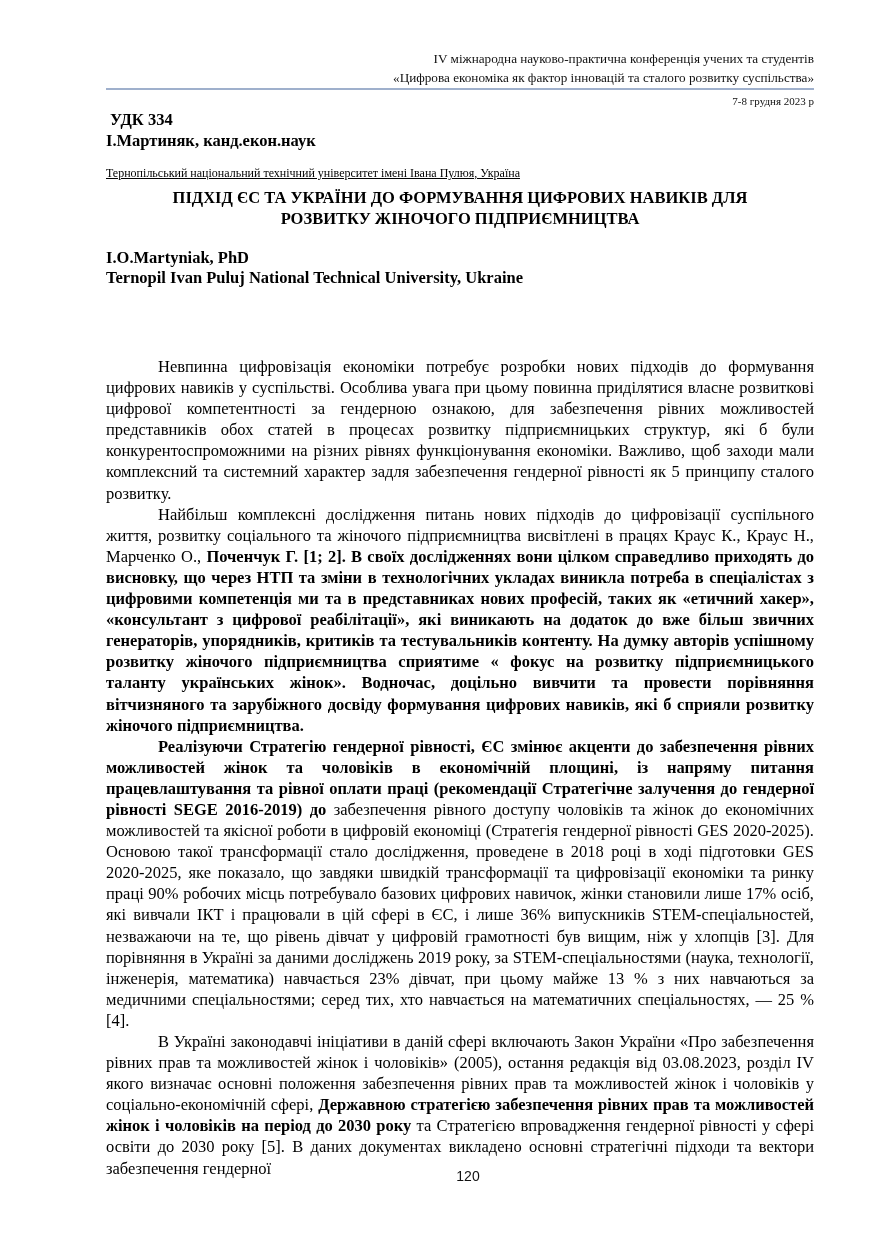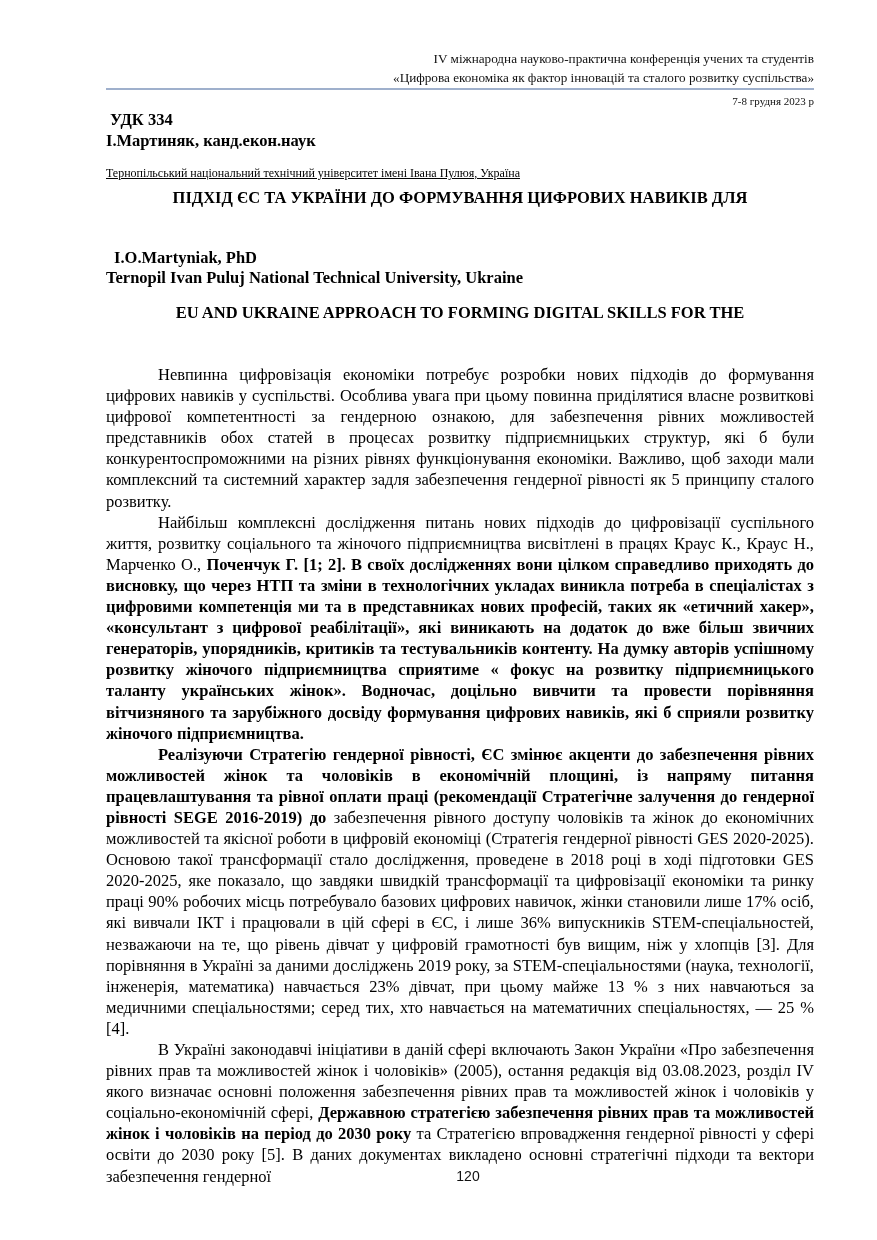--- a/index.html
+++ b/index.html
@@ -9,24 +9,24 @@
   .hdr { position: absolute; left: 0; width: 708px; text-align: right; font-size: 13.2px; line-height: 18px; color: #111; margin-top: 6px; }
   .hdr1 { top: 44px; }
   .hdr2 { top: 63px; }
   .rule { position: absolute; left: 0; top: 88px; width: 708px; height: 2px; background: #9fb0cc; }
   .hdr-date { position: absolute; top: 92px; right: 0; font-size: 11px; line-height: 18px; color: #111; }
   .udk { position: absolute; top: 110px; left: 4px; font-size: 16.5px; font-weight: bold; line-height: 20px; }
   .author-ua { position: absolute; top: 131px; left: 0; font-size: 16.5px; font-weight: bold; line-height: 20px; text-align: center; }
   .aff-ua { position: absolute; top: 163px; left: 0; font-size: 12px; line-height: 20px; text-decoration: underline; }
   .title { position: absolute; left: 0; width: 708px; text-align: center; font-weight: bold; font-size: 16.5px; line-height: 21px; }
   .title-ua { top: 187px; }
-  .author-en { position: absolute; top: 248px; left: 0; font-size: 16.5px; font-weight: bold; line-height: 20px; margin-left: 8px; }
+  .author-en { position: absolute; top: 248px; left: 0; font-size: 16.5px; font-weight: bold; line-height: 20px; }
   .aff-en { position: absolute; top: 268px; left: 0; font-size: 16.5px; line-height: 20px; font-weight: bold; }
   .title-en { top: 302px; }
-  .body { position: absolute; left: 0; top: 364px; width: 708px; font-size: 16.5px; line-height: 21.1px; text-align: justify; }
+  .body { position: absolute; left: 0; top: 356px; width: 708px; font-size: 16.5px; line-height: 21.1px; text-align: justify; }
   .body p { margin: 0; text-indent: 52px; }
   .b { font-weight: bold; }
   .pagenum { position: absolute; top: 1168px; left: 8px; width: 708px; text-align: center;
              font-family: "Liberation Sans", "DejaVu Sans", sans-serif; font-size: 14px; color: #111; }
   .tline { display: block; }
 </style>
 </head>
 <body>
 
 <div class="page">
@@ -34,27 +34,27 @@
   <div class="hdr hdr2">«Цифрова економіка як фактор інновацій та сталого розвитку суспільства»</div>
   <div class="rule"></div>
   <div class="hdr-date">7-8 грудня 2023 р</div>
 
   <div class="udk">УДК 334</div>
   <div class="author-ua">І.Мартиняк, канд.екон.наук</div>
   <div class="aff-ua">Тернопільський національний технічний  університет імені Івана Пулюя, Україна</div>
 
   <div class="title title-ua">
     <span class="tline">ПІДХІД ЄС ТА УКРАЇНИ ДО ФОРМУВАННЯ ЦИФРОВИХ НАВИКІВ ДЛЯ</span>
+    <span class="tline">РОЗВИТКУ ЖІНОЧОГО ПІДПРИЄМНИЦТВА</span>
   </div>
 
   <div class="author-en">I.O.Martyniak, PhD</div>
   <div class="aff-en">Ternopil Ivan Puluj National Technical University, Ukraine</div>
 
   <div class="title title-en">
-    <span class="tline">EU AND UKRAINE APPROACH TO FORMING DIGITAL SKILLS FOR THE</span>
   </div>
 
   <div class="body">
     <p><span>Невпинна цифровізація економіки потребує розробки нових підходів до формування цифрових навиків у суспільстві. Особлива увага при цьому повинна приділятися власне розвиткові цифрової компетентності за гендерною ознакою, для забезпечення рівних можливостей представників обох статей в процесах розвитку підприємницьких структур, які б були конкурентоспроможними на різних рівнях функціонування економіки. Важливо, щоб заходи мали комплексний та системний характер задля забезпечення гендерної рівності як 5 принципу сталого розвитку.</span></p>
     <p><span>Найбільш комплексні дослідження питань нових підходів до цифровізації суспільного життя, розвитку соціального та жіночого підприємництва висвітлені в працях Краус К., Краус Н., Марченко О., </span><span class="b">Поченчук Г. [1; 2]. В своїх дослідженнях вони цілком справедливо приходять до висновку, що через НТП та зміни в технологічних укладах виникла потреба в спеціалістах з цифровими компетенція ми та в представниках нових професій, таких як «етичний хакер», «консультант з цифрової реабілітації», які виникають на додаток до вже більш звичних генераторів, упорядників, критиків та тестувальників контенту. На думку авторів успішному розвитку жіночого підприємництва сприятиме « фокус на розвитку підприємницького таланту українських жінок». Водночас, доцільно вивчити та провести порівняння вітчизняного та зарубіжного досвіду формування цифрових навиків, які б сприяли розвитку жіночого підприємництва.</span></p>
     <p><span class="b">Реалізуючи Стратегію гендерної рівності, ЄС змінює акценти до забезпечення рівних можливостей жінок та чоловіків в економічній площині, із напряму питання працевлаштування та рівної оплати праці (рекомендації Стратегічне залучення до гендерної рівності SEGE 2016-2019) до</span><span> забезпечення рівного доступу чоловіків та жінок до економічних можливостей та якісної роботи в цифровій економіці (Стратегія гендерної рівності GES 2020-2025). Основою такої трансформації стало дослідження, проведене в 2018 році в ході підготовки GES 2020-2025, яке показало, що завдяки швидкій трансформації та цифровізації економіки та ринку праці 90% робочих місць потребувало базових цифрових навичок, жінки становили лише 17% осіб, які вивчали ІКТ і працювали в цій сфері в ЄС, і лише 36% випускників STEM-спеціальностей, незважаючи на те, що рівень дівчат у цифровій грамотності був вищим, ніж у хлопців [3]. Для порівняння в Україні за даними досліджень 2019 року, за STEM-спеціальностями (наука, технології, інженерія, математика) навчається 23% дівчат, при цьому майже 13 % з них навчаються за медичними спеціальностями; серед тих, хто навчається на математичних спеціальностях, — 25 % [4].</span></p>
     <p><span>В Україні законодавчі ініціативи в даній сфері включають Закон України «Про забезпечення рівних прав та можливостей жінок і чоловіків» (2005), остання редакція від 03.08.2023, розділ IV якого визначає основні положення забезпечення рівних прав та можливостей жінок і чоловіків у соціально-економічній сфері, </span><span class="b">Державною стратегією забезпечення рівних прав та можливостей жінок і чоловіків на період до 2030 року</span><span> та Стратегією впровадження гендерної рівності у сфері освіти до 2030 року [5]. В даних документах викладено основні стратегічні підходи та вектори забезпечення гендерної</span></p>
   </div>
 
   <div class="pagenum">120</div>

